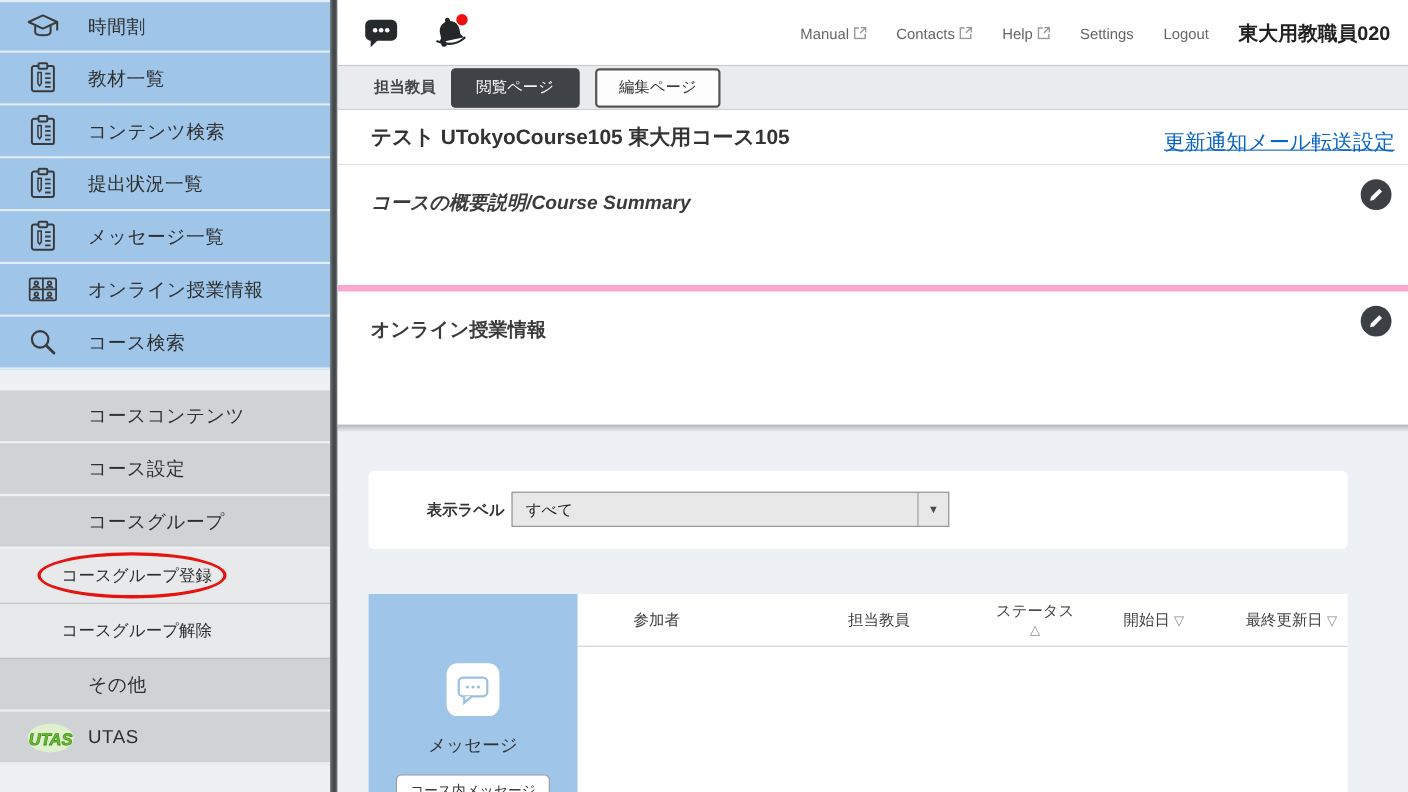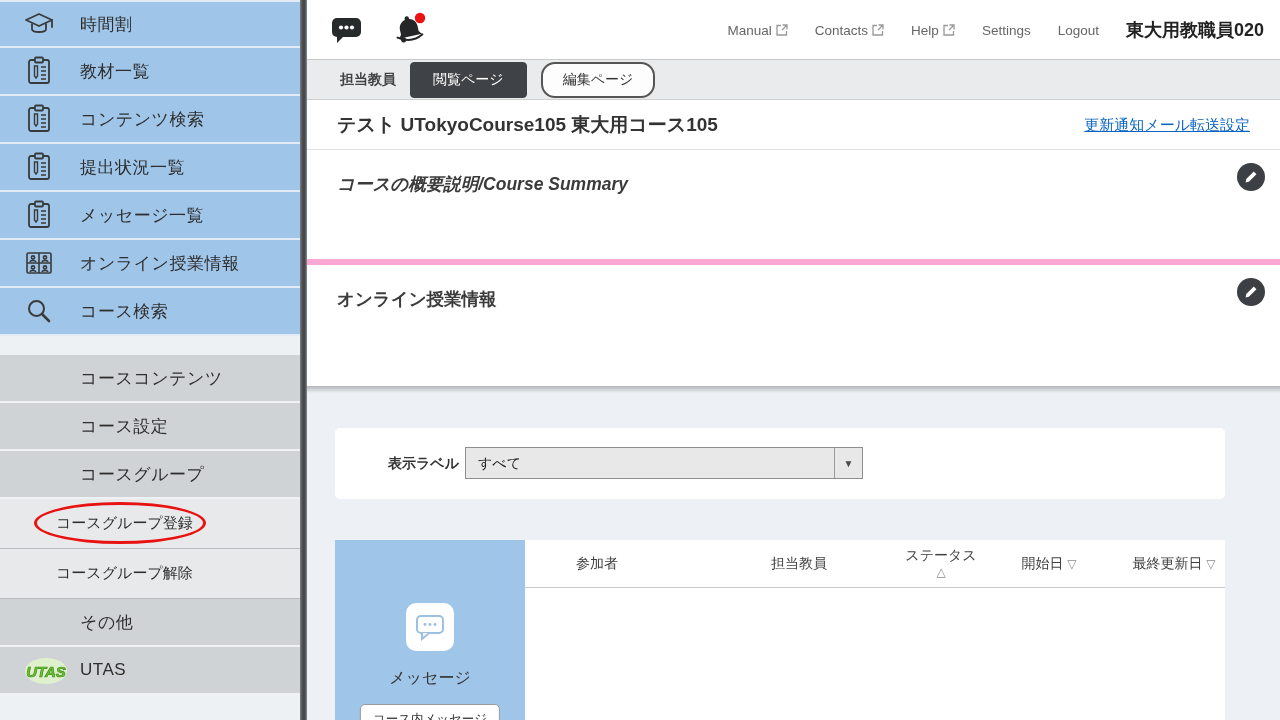--- a/index.html
+++ b/index.html
@@ -47,29 +47,29 @@
   .toplink { display:flex; align-items:center; gap:4px; font-size:13.5px; color:#666;
     cursor:pointer; white-space:nowrap; }
   .username { font-size:18px; font-weight:bold; color:#222; }
 
   .tabbar { position:absolute; left:0; top:60px; width:973px; height:40px; background:#e9ebec;
     border-bottom:1px solid #cfcfcf; display:flex; align-items:center; padding-left:33px; }
   .role-label { font-size:14px; color:#444; margin-right:14px;font-weight:bold; }
   .tab-dark { background:#3f4347; color:#fff; font-size:14px; padding:8px 22px;
     border:1px solid #3f4347; border-radius:4px; cursor:pointer; }
   .tab-light { background:#fdfdfd; color:#333; font-size:14px; padding:7px 20px;
-    border:2px solid #555; border-radius:14px; margin-left:14px; cursor:pointer; }
+    border:2px solid #555; border-radius:4px; margin-left:14px; cursor:pointer; }
 
   .white-card { position:absolute; left:0; top:100px; width:973px; height:286px; background:#fff; }
   .white-card::after { content:""; position:absolute; left:0; top:286px; width:100%; height:7px;
     background:linear-gradient(to bottom,rgba(0,0,0,.25),rgba(0,0,0,0)); }
   .title-row { position:absolute; left:0; top:0; width:100%; height:50px;
     border-bottom:1px solid #e0e0e0; display:flex; align-items:center; }
   .course-title { margin-left:30px; font-size:19px; font-weight:bold; color:#333; }
-  .mail-link { position:absolute; right:30px; top:16px; font-size:15px; color:#0a64c2;
+  .mail-link { position:absolute; right:12px; top:16px; font-size:19px; color:#0a64c2;
     text-decoration:underline; cursor:pointer; }
   .section { position:absolute; left:0; width:100%; }
   .sec-summary { top:50px; height:115px; border-bottom:6px solid #f9a8d4;font-style:italic; }
   .sec-online { top:165px; height:121px; }
   .sec-heading { position:absolute; left:30px; top:22px; font-size:17.5px; font-weight:bold; color:#3b3b3b; }
   .pencil-btn { position:absolute; right:15px; top:13px; width:28px; height:28px; border-radius:50%;
     background:#3c4044; display:flex; align-items:center; justify-content:center; cursor:pointer; }
 
   
   .filter-card { position:absolute; left:28px; top:428px; width:890px; height:71px;

